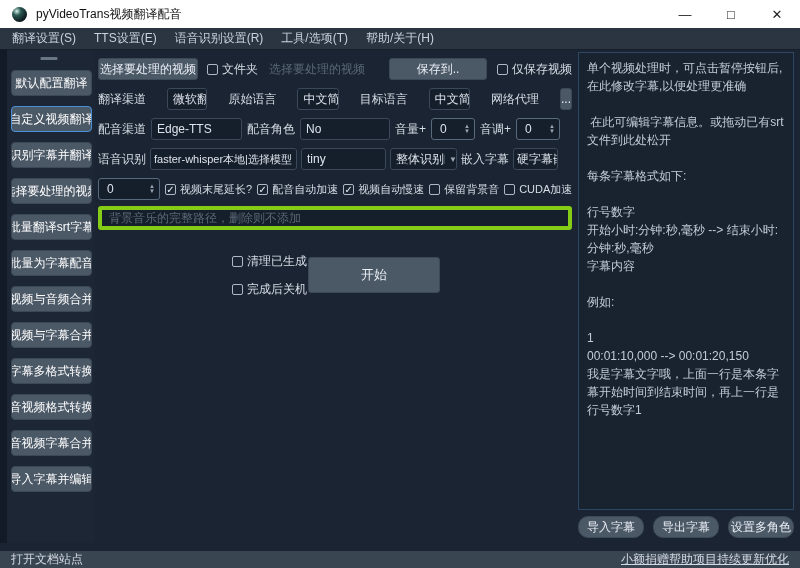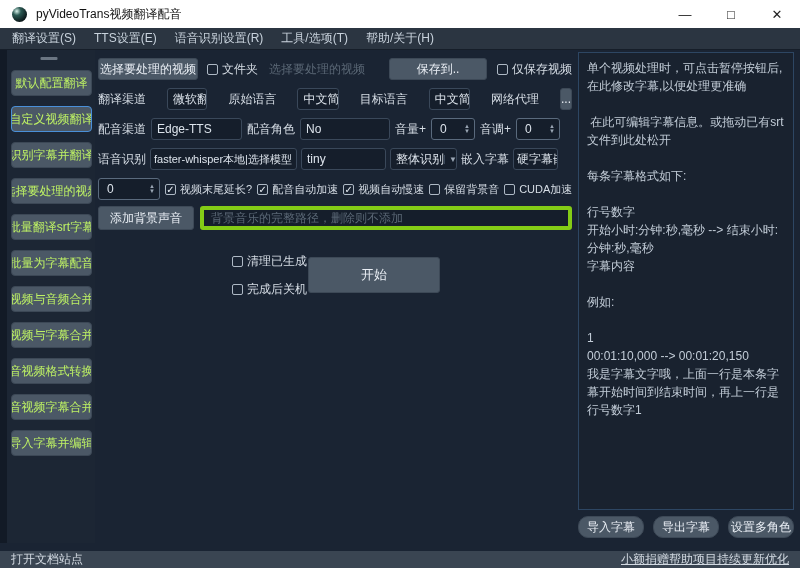--- a/index.html
+++ b/index.html
@@ -24,21 +24,21 @@
   .menu-item { padding:0 9px; font-size:12px; color:#c9d3dd; height:100%; display:flex; align-items:center; }
   
   .content { position:absolute; top:50px; bottom:25px; left:0; right:0; }
   
   .sidebar { position:absolute; left:0; top:0; width:95px; height:100%; background:#1c2634; }
   .sidebar-scrollbar { position:absolute; left:0; top:0; width:7px; height:100%; background:#121a26; }
   .drag-handle { position:absolute; top:7px; left:52%; transform:translateX(-50%);
                  width:17px; height:3px; background:#6b7683; border-radius:1px; }
   .sb-list { position:absolute; top:20px; left:11px; width:81px; display:flex; flex-direction:column; gap:10px; }
   .sb-btn { height:26px; background:#4b5866; border:1px solid #3c4856; border-radius:4px;
-            color:#bef264; font-size:12px; display:flex; align-items:center; justify-content:center;
+            color:#ffffff; font-size:12px; display:flex; align-items:center; justify-content:center;
             white-space:nowrap; overflow:hidden; }
   .sb-btn.selected { border:1px solid #4a90d9; }
   
   .main { position:absolute; left:98px; top:0; width:474px; height:100%; font-size:12px; }
   .row { position:absolute; left:0; right:0; display:flex; align-items:center; }
   .label { color:#d6dde5; font-size:12px; white-space:nowrap; }
   .btn { background:#4b5866; border:1px solid #3d4957; border-radius:3px; color:#e9eef4;
          font-size:12px; display:flex; align-items:center; justify-content:center; white-space:nowrap; }
   .combo { background:#151e2b; border:1px solid #3a485a; border-radius:3px; height:22px;
            display:flex; align-items:center; padding:0 5px; color:#dde4ec; font-size:12px;
@@ -101,20 +101,21 @@
     <div class="drag-handle"></div>
     <div class="sb-list">
       <div class="sb-btn">默认配置翻译</div>
       <div class="sb-btn selected">自定义视频翻译</div>
       <div class="sb-btn">识别字幕并翻译</div>
       <div class="sb-btn">选择要处理的视频</div>
       <div class="sb-btn">批量翻译srt字幕</div>
       <div class="sb-btn">批量为字幕配音</div>
       <div class="sb-btn">视频与音频合并</div>
       <div class="sb-btn">视频与字幕合并</div>
+      <div class="sb-btn">字幕多格式转换</div>
       <div class="sb-btn">音视频格式转换</div>
       <div class="sb-btn">音视频字幕合并</div>
       <div class="sb-btn">导入字幕并编辑</div>
     </div>
   </div>
 
   <div class="main">
 
     <div class="row" style="top:8px; height:22px;">
       <div class="btn" style="width:100px; height:22px;">选择要处理的视频</div>
@@ -217,21 +218,20 @@
         <span class="cb"></span>
         <span class="label" style="font-size:11px;">保留背景音</span>
       </span>
       <span class="cb-item">
         <span class="cb"></span>
         <span class="label" style="font-size:11px;">CUDA加速</span>
       </span>
     </div>
 
     <div class="row" style="top:155px; height:26px; gap:6px;">
-      <div class="btn" style="width:96px; height:24px;">添加背景声音</div>
       <input class="bgm-input" placeholder="背景音乐的完整路径，删除则不添加" style="">
     </div>
 
     <div class="row" style="top:205px; height:40px;">
       <div class="start-col">
         <span class="cb-item">
           <span class="cb"></span>
           <span class="label">清理已生成</span>
         </span>
         <span class="cb-item">

